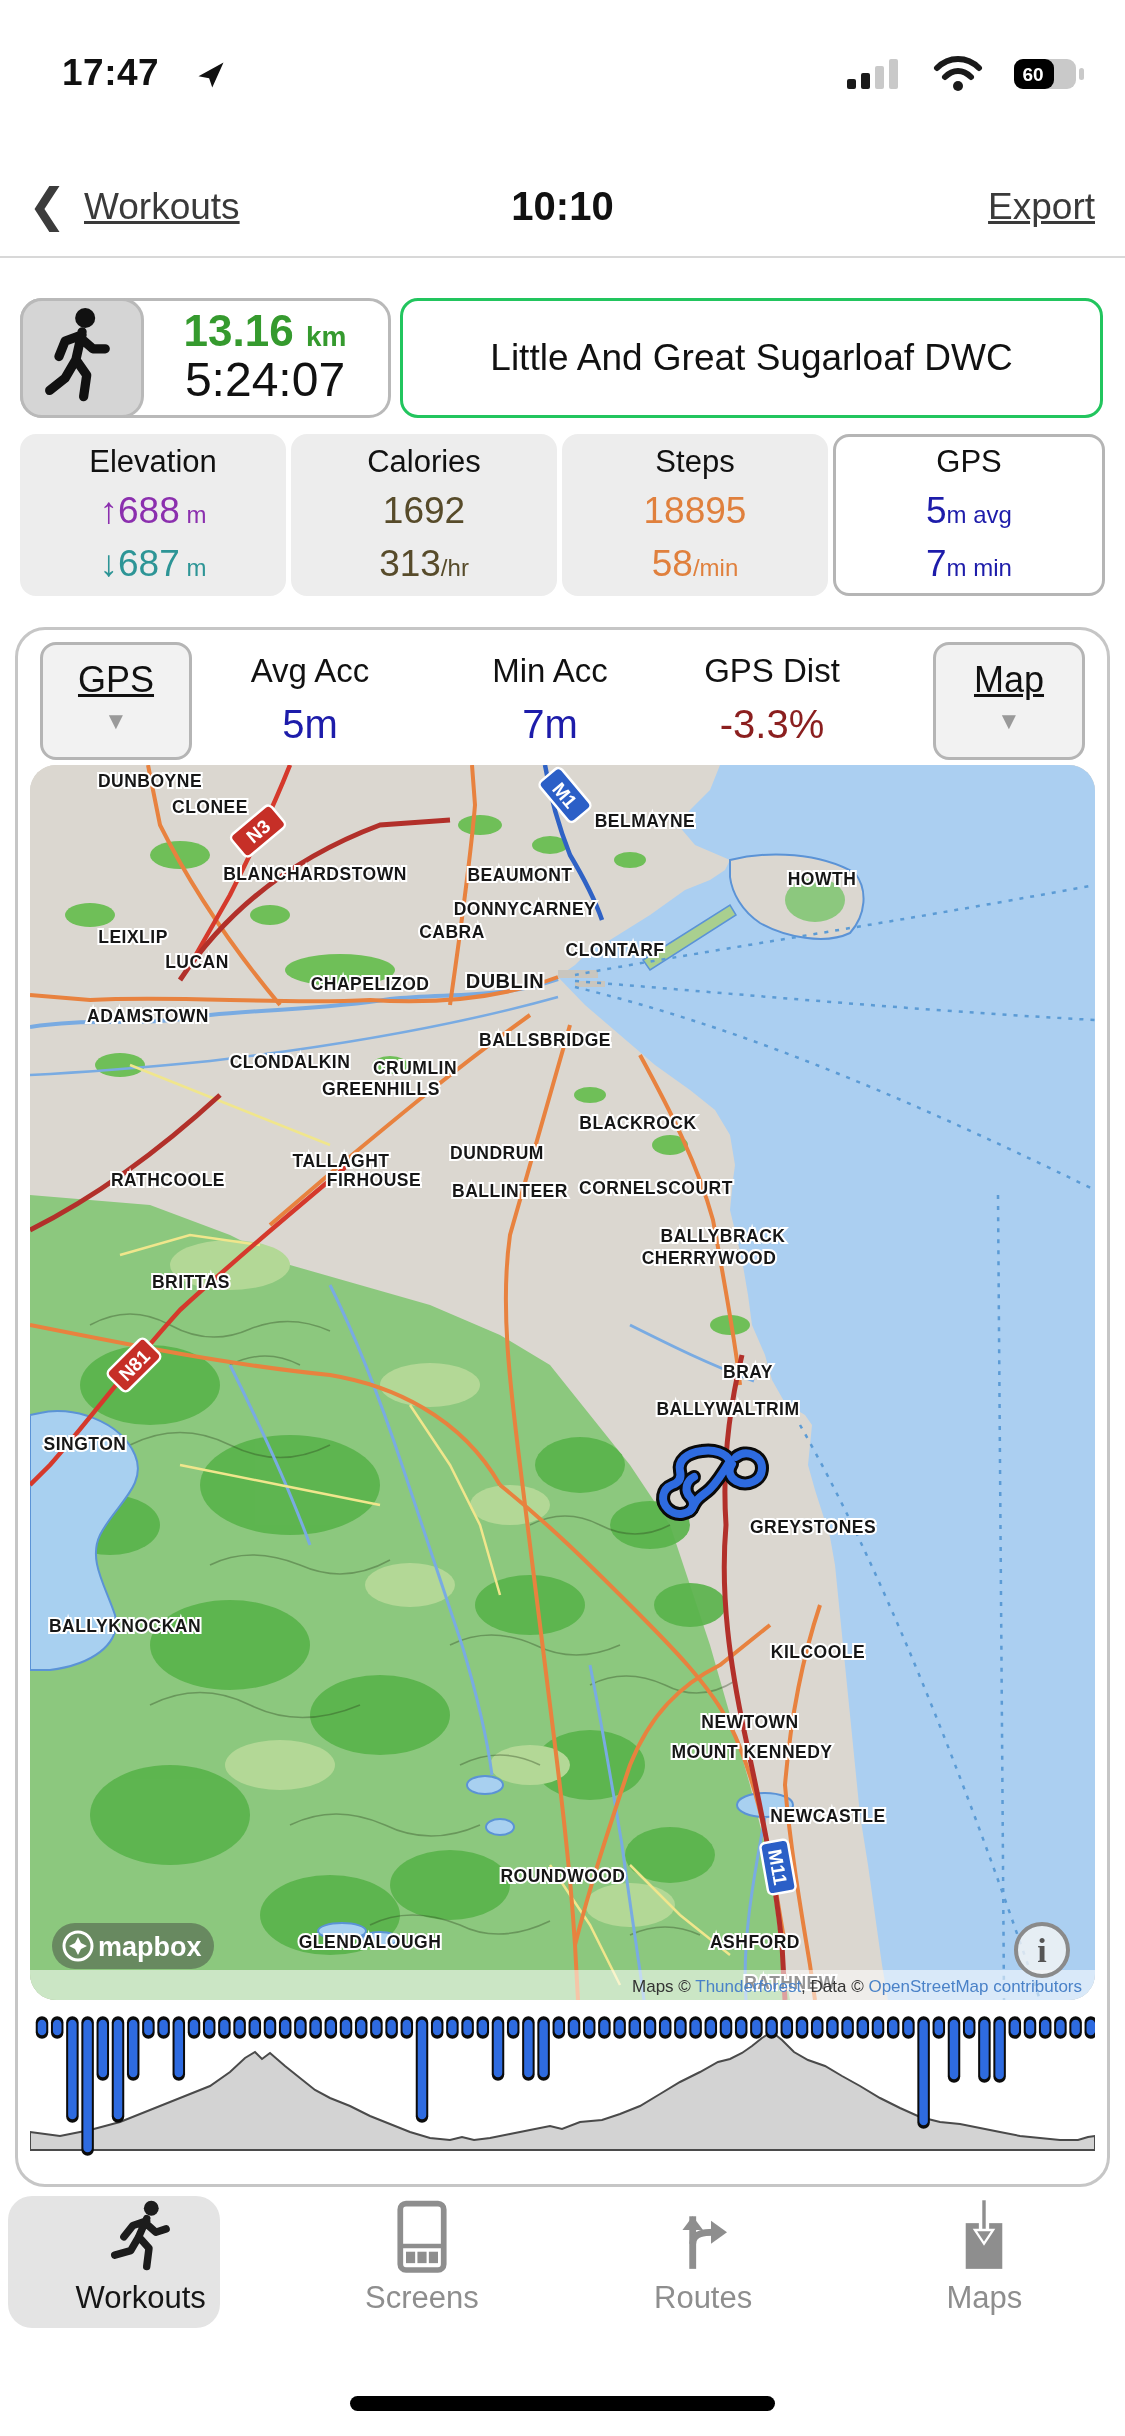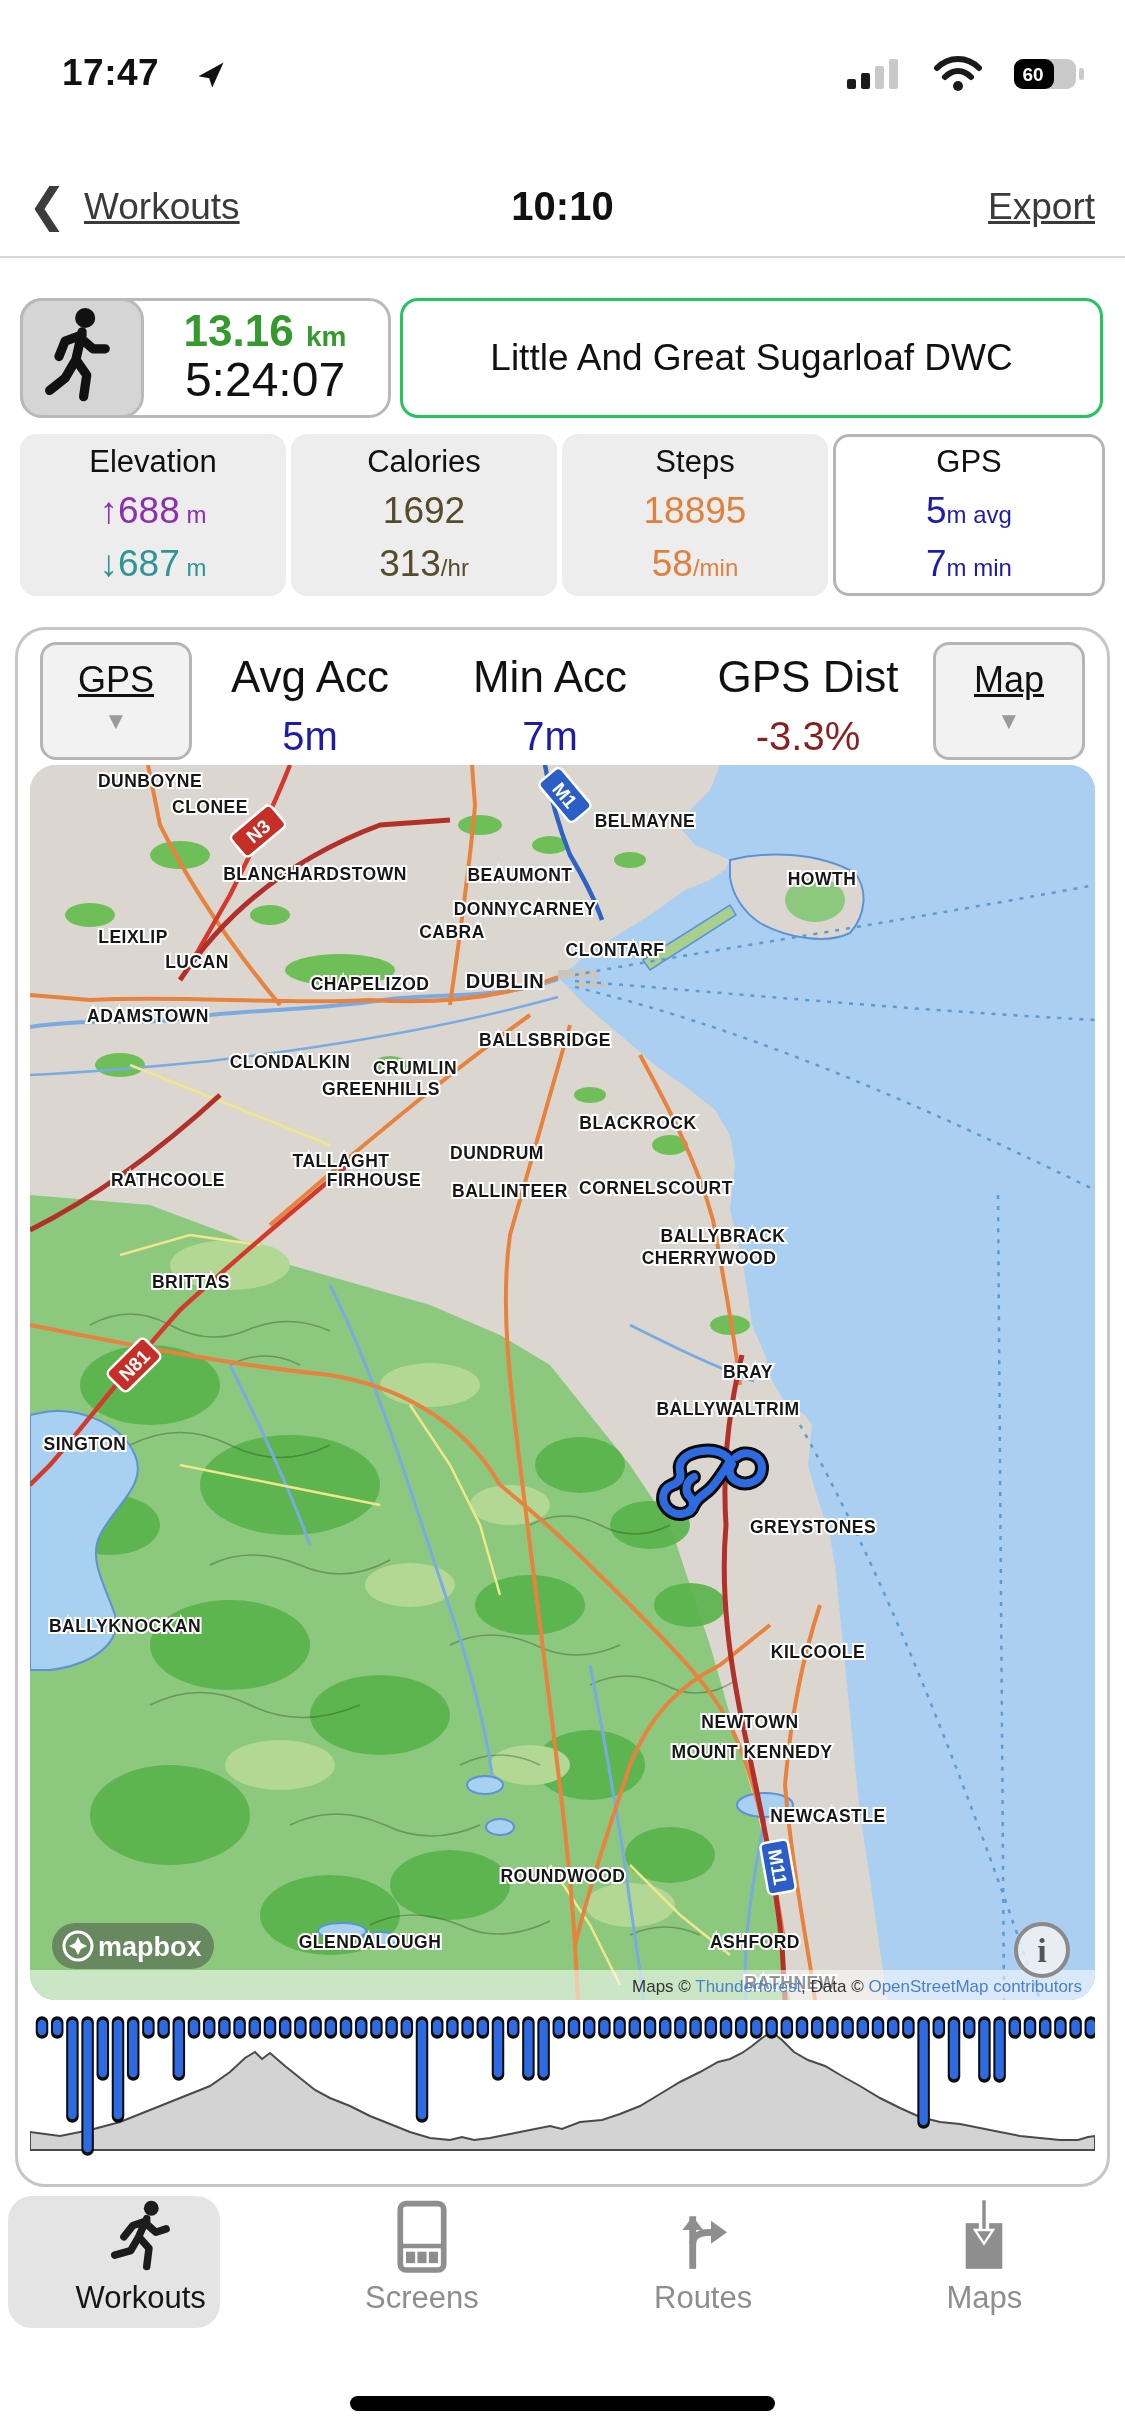--- a/index.html
+++ b/index.html
@@ -32,21 +32,21 @@
   .stat .v{font-size:37px;font-weight:500;line-height:49px;white-space:nowrap;}
   .stat .v small{font-size:24px;font-weight:500;}
   
   .panel{left:15px;top:627px;width:1095px;height:1560px;border:3px solid #c6c6c6;border-radius:30px;background:#fff;box-sizing:border-box;}
   .drop-btn{width:152px;height:118px;background:#f2f2f2;border:3px solid #b5b5b5;border-radius:16px;text-align:center;box-sizing:border-box;}
   .drop-btn .lbl{font-size:36px;color:#111;text-decoration:underline;margin-top:14px;}
   .drop-btn .tri{font-size:24px;color:#9a9a9a;margin-top:6px;}
   #gps-btn{left:40px;top:642px;}
   #map-btn{left:933px;top:642px;}
   .fld{position:absolute;top:652px;width:220px;text-align:center;}
-  .fld .fl{font-size:44px;color:#111;}
+  .fld .fl{font-size:33px;color:#111;}
   .fld .fv{font-size:40px;font-weight:500;margin-top:12px;}
   
   #map-wrap{left:30px;top:765px;width:1065px;height:1235px;border-radius:26px;overflow:hidden;background:#d8d4cd;}
   #chart-wrap{left:30px;top:2015px;width:1065px;height:145px;}
   
   #tabbar{left:0;top:2192px;width:1125px;height:150px;display:flex;}
   .tab{flex:1;text-align:center;position:relative;}
   .tab .ic{margin:6px auto 0;width:80px;height:80px;}
   .tab .tl{font-size:31px;color:#8e8e8e;margin-top:2px;}
   .tab.active .tl{color:#161616;}
@@ -131,21 +131,21 @@
 </div>
 <div id="gps-fields">
     <div class="abs fld" style="left: 200px;">
       <div class="fl">Avg Acc</div>
       <div class="fv" style="color:#1d1caa">5m</div>
     </div>
     <div class="abs fld" style="left: 440px;">
       <div class="fl">Min Acc</div>
       <div class="fv" style="color:#1d1caa">7m</div>
     </div>
-    <div class="abs fld" style="left: 698px;">
+    <div class="abs fld" style="left: 662px;">
       <div class="fl">GPS Dist</div>
       <div class="fv" style="color:#8b1f1f">-3.3%</div>
     </div>
   </div>
 
 <div class="abs" id="map-wrap">
 <svg id="map-svg" width="1065" height="1235" viewBox="0 0 1065 1235">
   <rect x="0" y="0" width="1065" height="1235" fill="#dbd7d0"></rect>
 
   <path fill="#8cc87e" d="M0,430 L120,440 L200,470 L260,500 L330,520 L400,540 L470,570 L520,600 L560,650 L600,700 L640,760 L660,820 L680,880 L700,950 L720,1020 L740,1100 L750,1180 L760,1235 L0,1235 Z"></path>

